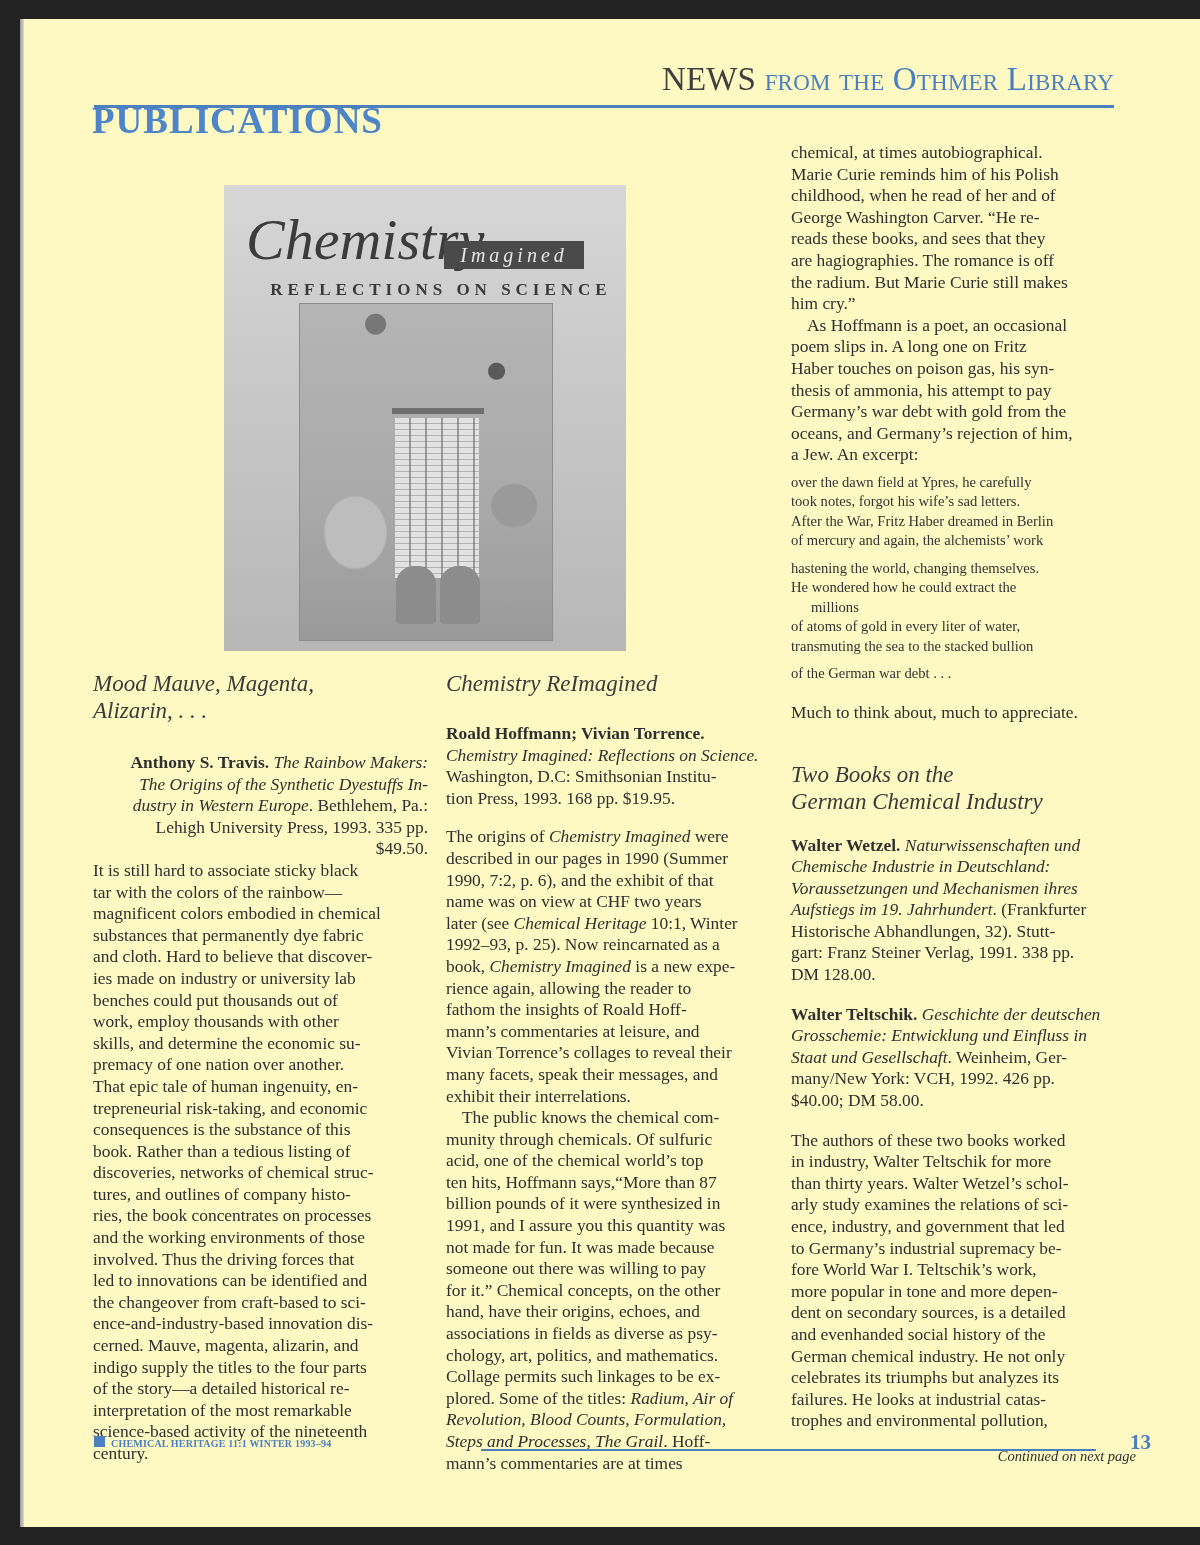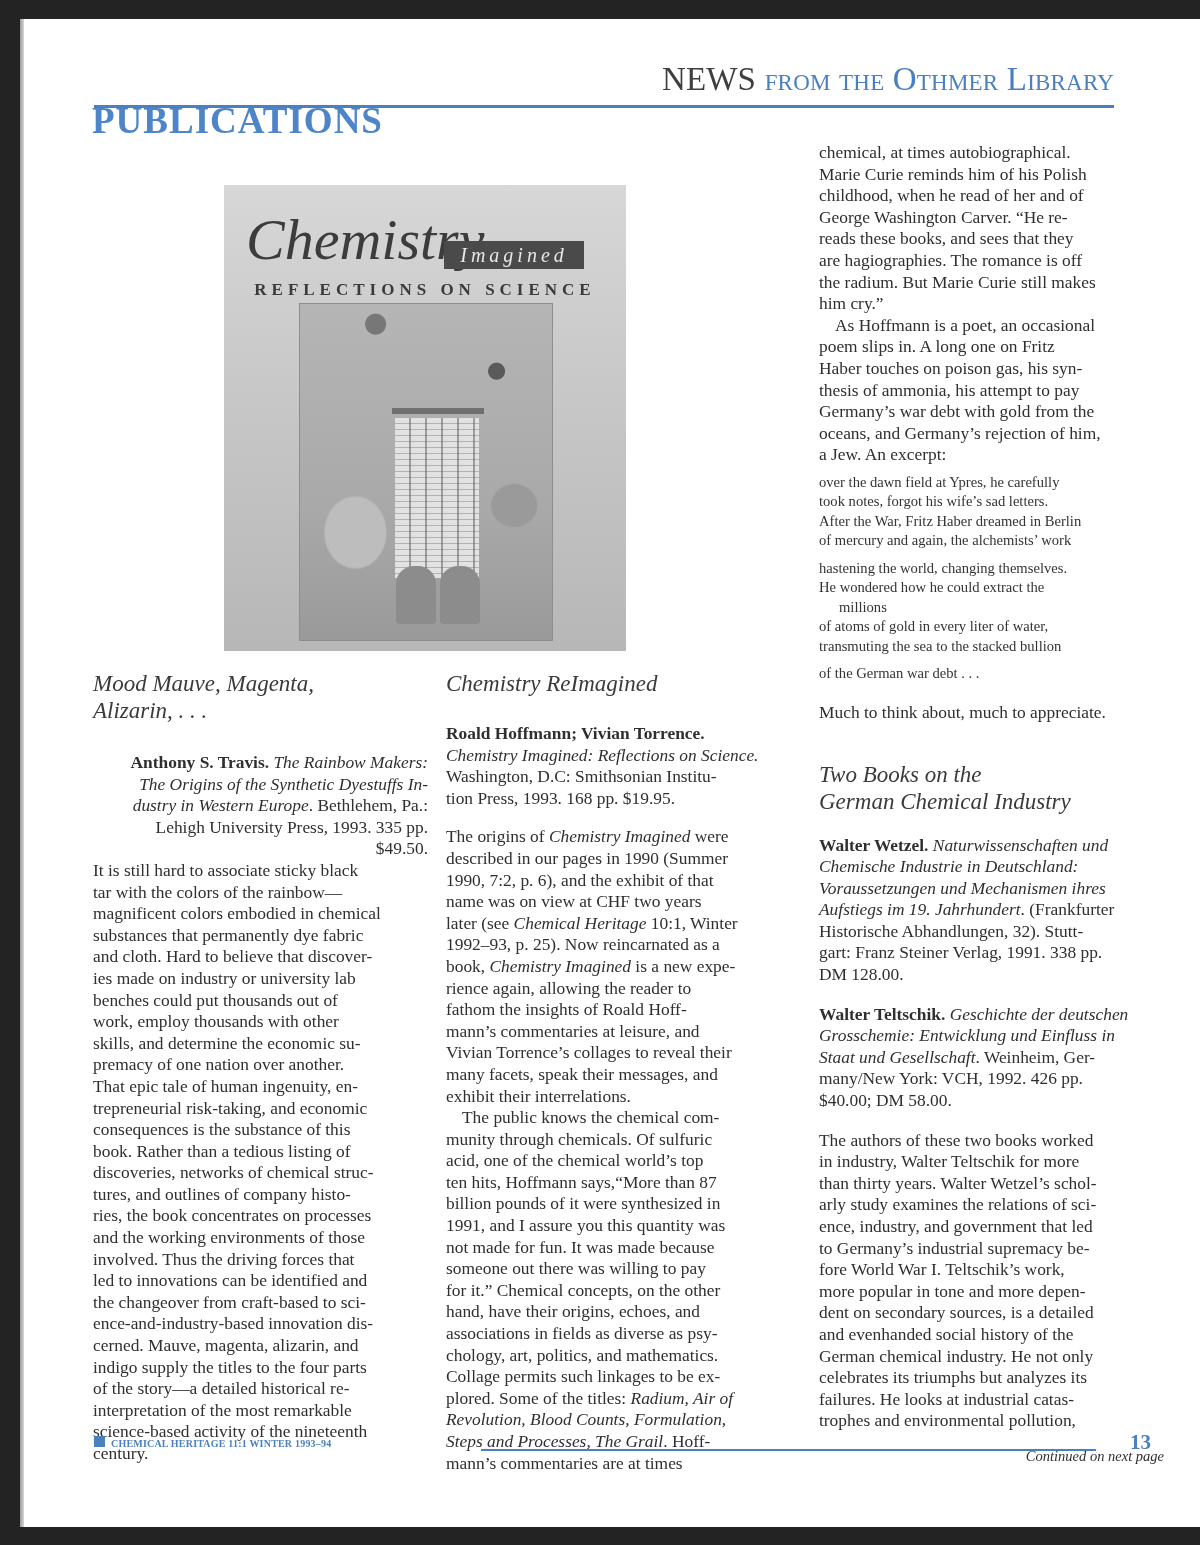--- a/index.html
+++ b/index.html
@@ -4,21 +4,21 @@
 <style>
   html, body { margin: 0; padding: 0; }
   body {
     width: 1200px; height: 1545px; position: relative; overflow: hidden;
     background: #232323;
     font-family: "Liberation Serif", "DejaVu Serif", serif;
     color: #2b2b2b;
   }
   .page {
     position: absolute; left: 20px; top: 19px; width: 1180px; height: 1508px;
-    background: #ffffff;
+    background: #fef9c3;
   }
   .binding {
     position: absolute; left: 0; top: 0; width: 4px; height: 100%;
     background: linear-gradient(to right, #9a9a9a, #d8d8d8);
   }
 
   
   .header-title {
     position: absolute; right: 86px; top: 42px;
     font-size: 33px; letter-spacing: 0.2px; white-space: nowrap;
@@ -43,21 +43,21 @@
     position: absolute; left: 22px; top: 26px; white-space: nowrap;
     font-family: "Liberation Serif", serif; font-style: italic;
     font-size: 58px; color: #3c3c3c; line-height: 1;
   }
   .cover-badge {
     position: absolute; left: 220px; top: 56px; width: 140px; height: 28px;
     background: #4a4a4a; color: #e6e6e6; font-style: italic;
     font-size: 20px; letter-spacing: 4px; text-align: center; line-height: 28px;
   }
   .cover-sub {
-    position: absolute; left: 0; width: 100%; top: 95px; text-align: center;
+    position: absolute; left: 16px; width: 100%; top: 95px; text-align: center;
     font-size: 17px; letter-spacing: 5px; color: #3a3a3a; font-weight: bold;
   }
   .collage {
     position: absolute; left: 75px; top: 118px; width: 252px; height: 336px;
     background:
       radial-gradient(circle at 78% 20%, #5a5a5a 0 8px, transparent 9px),
       radial-gradient(circle at 30% 6%, #777 0 10px, transparent 11px),
       radial-gradient(ellipse at 22% 68%, #bdbdbd 0 30px, transparent 32px),
       radial-gradient(ellipse at 85% 60%, #9a9a9a 0 22px, transparent 24px),
       linear-gradient(180deg, #b5b5b5 0%, #a9a9a9 60%, #9a9a9a 100%);
@@ -211,21 +211,21 @@
       <span>associations in fields as diverse as psy-</span><br>
       <span>chology, art, politics, and mathematics.</span><br>
       <span>Collage permits such linkages to be ex-</span><br>
       <span>plored. Some of the titles: </span><i>Radium, Air of</i><br>
       <i>Revolution, Blood Counts, Formulation,</i><br>
       <i>Steps and Processes, The Grail</i><span>. Hoff-</span><br>
       <span>mann’s commentaries are at times</span>
     </p>
   </div>
 
-  <div class="col c3" style="top:123px;margin-left:28px;">
+  <div class="col c3" style="top:123px;">
     <p class="body">
       <span>chemical, at times autobiographical.</span><br>
       <span>Marie Curie reminds him of his Polish</span><br>
       <span>childhood, when he read of her and of</span><br>
       <span>George Washington Carver. “He re-</span><br>
       <span>reads these books, and sees that they</span><br>
       <span>are hagiographies. The romance is off</span><br>
       <span>the radium. But Marie Curie still makes</span><br>
       <span>him cry.”</span>
     </p>

